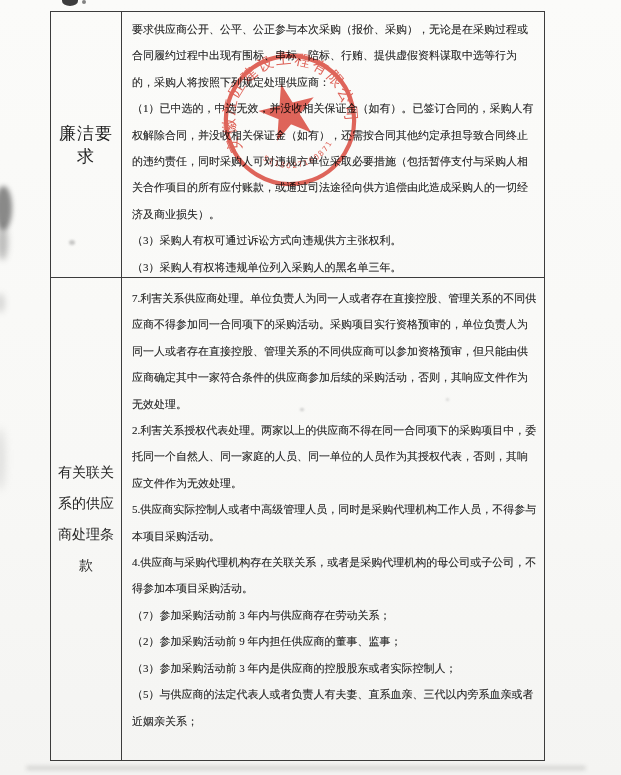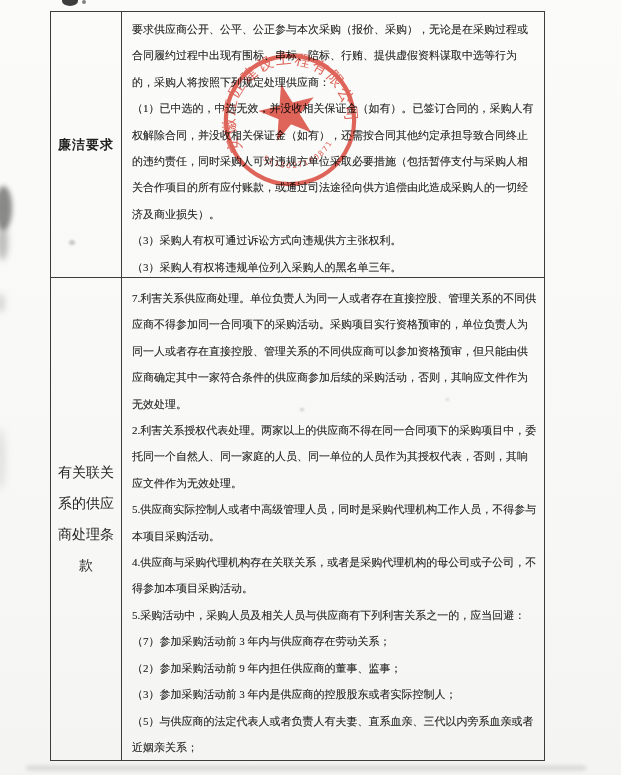--- a/index.html
+++ b/index.html
@@ -15,21 +15,21 @@
     border:1.5px solid #3c3c3c;display:flex;flex-direction:column;box-sizing:border-box;
   }
   .t-row{display:flex;min-height:0;}
   .t-row.r1{height:265px;flex:0 0 265px;}
   .t-row.r2{flex:1;border-top:1.5px solid #3c3c3c;}
   .cell-label{
     flex:0 0 71px;width:71px;border-right:1.5px solid #3c3c3c;box-sizing:border-box;
     display:flex;align-items:center;justify-content:center;text-align:center;
     padding:0 4px;color:#1f1f1f;
   }
-  .r1 .cell-label{font-weight:bold;font-size:13px;letter-spacing:1px;}
+  .r1 .cell-label{font-weight:normal;font-size:17px;letter-spacing:1px;}
   .r2 .cell-label{font-size:14px;line-height:31px;font-weight:500;}
   .cell-content{
     flex:1;box-sizing:border-box;overflow:hidden;color:#2d2d2d;
     font-size:11px;line-height:26.4px;text-align:left;
   }
   .r1 .cell-content{padding:4px 6px 0 10px;}
   .r2 .cell-content{padding:7px 6px 0 10px;}
   .para{margin:0;text-shadow:0 0 .4px rgba(40,40,40,.45);}
   
   .stamp{
@@ -70,21 +70,20 @@
 
     <div class="t-row r2">
       <div class="cell-label">
         <span>有关联关系的供应商处理条款</span>
       </div>
       <div class="cell-content">
         <p class="para">7.利害关系供应商处理。单位负责人为同一人或者存在直接控股、管理关系的不同供应商不得参加同一合同项下的采购活动。采购项目实行资格预审的，单位负责人为同一人或者存在直接控股、管理关系的不同供应商可以参加资格预审，但只能由供应商确定其中一家符合条件的供应商参加后续的采购活动，否则，其响应文件作为无效处理。</p>
         <p class="para">2.利害关系授权代表处理。两家以上的供应商不得在同一合同项下的采购项目中，委托同一个自然人、同一家庭的人员、同一单位的人员作为其授权代表，否则，其响应文件作为无效处理。</p>
         <p class="para">5.供应商实际控制人或者中高级管理人员，同时是采购代理机构工作人员，不得参与本项目采购活动。</p>
         <p class="para">4.供应商与采购代理机构存在关联关系，或者是采购代理机构的母公司或子公司，不得参加本项目采购活动。</p>
-        <p class="para">5.采购活动中，采购人员及相关人员与供应商有下列利害关系之一的，应当回避：</p>
         <p class="para">（7）参加采购活动前 3 年内与供应商存在劳动关系；</p>
         <p class="para">（2）参加采购活动前 9 年内担任供应商的董事、监事；</p>
         <p class="para">（3）参加采购活动前 3 年内是供应商的控股股东或者实际控制人；</p>
         <p class="para">（5）与供应商的法定代表人或者负责人有夫妻、直系血亲、三代以内旁系血亲或者近姻亲关系；</p>
       </div>
     </div>
 
   </div>
 
   <svg class="stamp" viewBox="0 0 150 150" aria-hidden="true">

